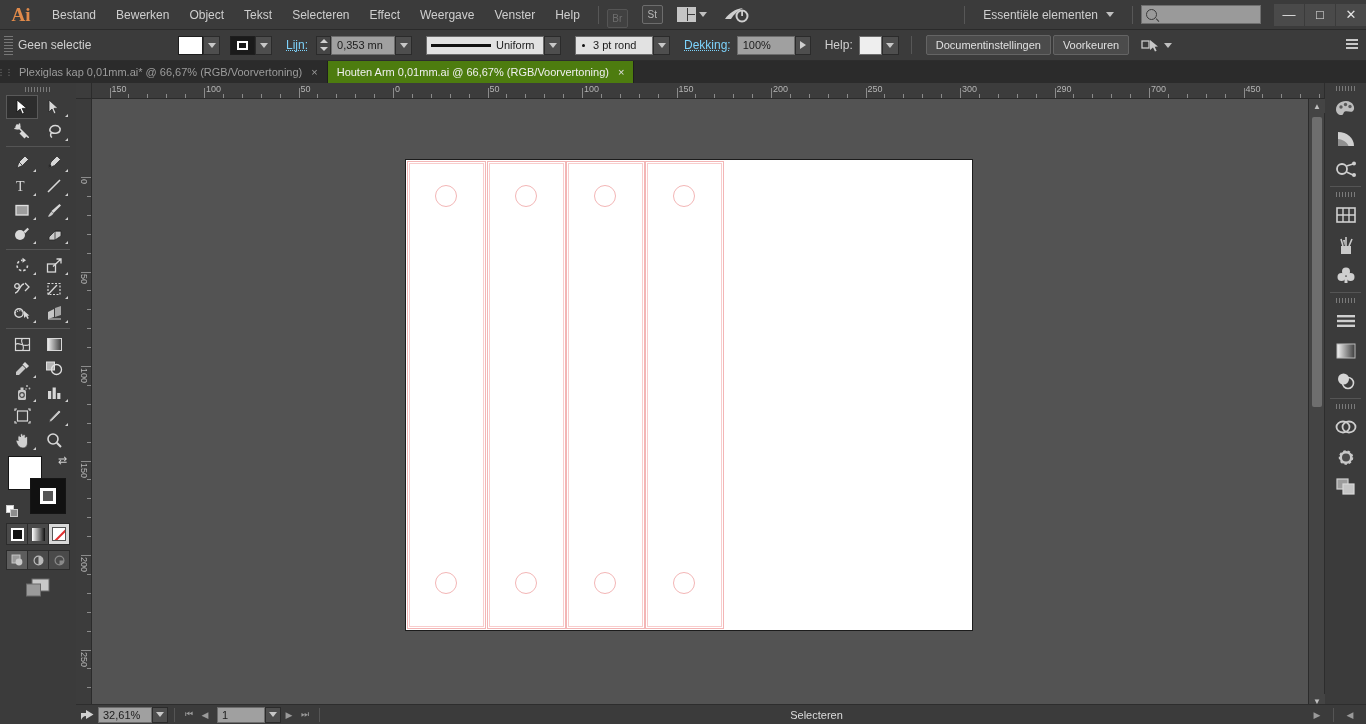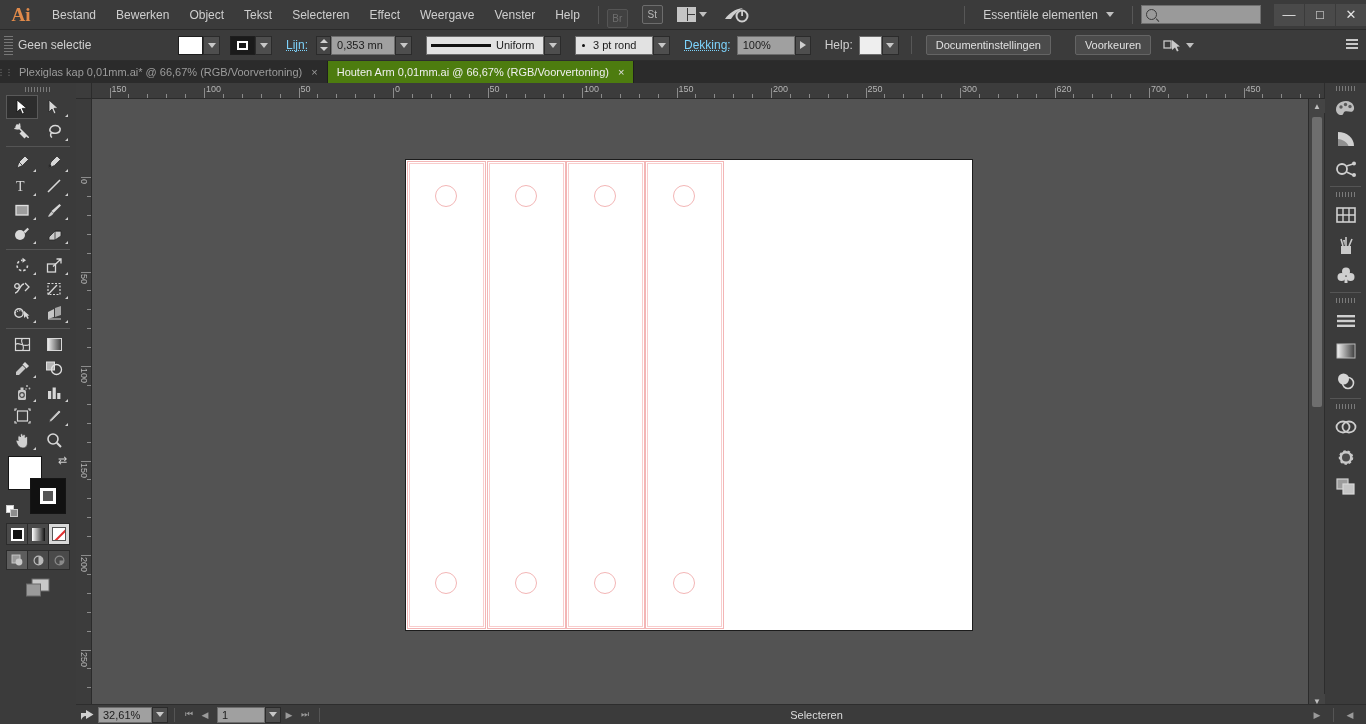--- a/index.html
+++ b/index.html
@@ -316,21 +316,21 @@
       <div class="field" style="width:58px">100%</div>
       <div class="op-play"></div>
     </div>
     <div class="cb-label" style="margin-left:14px">Help:</div>
     <div style="display:flex;align-items:center;margin-left:6px">
       <div class="style-sw"></div>
       <div class="dd-arrow"></div>
     </div>
     <div class="menu-sep" style="margin-left:12px"></div>
     <div class="cb-btn" style="margin-left:6px">Documentinstellingen</div>
-    <div class="cb-btn" style="margin-left:24px">Voorkeuren</div>
+    <div class="cb-btn" style="margin-left:2px">Voorkeuren</div>
     <div style="display:flex;align-items:center;gap:5px;margin-left:12px">
       <svg width="18" height="15" viewBox="0 0 18 15">
         <rect x="1" y="3" width="7" height="7" fill="none" stroke="#c8c8c8" stroke-width="1.3"></rect>
         <path d="M9 2 L9 12 L12 9.5 L14 13.5 L15.6 12.7 L13.7 8.8 L17 8.4 Z" fill="#c8c8c8"></path>
       </svg>
       <span class="tri-down"></span>
     </div>
     <div class="hamburger"></div>
   </div>
 
@@ -767,21 +767,21 @@
         <div class="tick" style="left: 811.3px; height: 4px;"></div>
         <div class="tick" style="left: 830.2px; height: 4px;"></div>
         <div class="tick" style="left: 849.1px; height: 4px;"></div>
         <div class="tick" style="left: 868px; height: 10px;"></div>
         <div class="rlabel" style="left: 870px; top: 1px;">300</div>
         <div class="tick" style="left: 886.9px; height: 4px;"></div>
         <div class="tick" style="left: 905.8px; height: 4px;"></div>
         <div class="tick" style="left: 924.7px; height: 4px;"></div>
         <div class="tick" style="left: 943.6px; height: 4px;"></div>
         <div class="tick" style="left: 962.5px; height: 10px;"></div>
-        <div class="rlabel" style="left: 964.5px; top: 1px;">620</div>
+        <div class="rlabel" style="left: 964.5px; top: 1px;">290</div>
         <div class="tick" style="left: 981.4px; height: 4px;"></div>
         <div class="tick" style="left: 1000.3px; height: 4px;"></div>
         <div class="tick" style="left: 1019.2px; height: 4px;"></div>
         <div class="tick" style="left: 1038.1px; height: 4px;"></div>
         <div class="tick" style="left: 1057px; height: 10px;"></div>
         <div class="rlabel" style="left: 1059px; top: 1px;">700</div>
         <div class="tick" style="left: 1075.9px; height: 4px;"></div>
         <div class="tick" style="left: 1094.8px; height: 4px;"></div>
         <div class="tick" style="left: 1113.7px; height: 4px;"></div>
         <div class="tick" style="left: 1132.6px; height: 4px;"></div>

